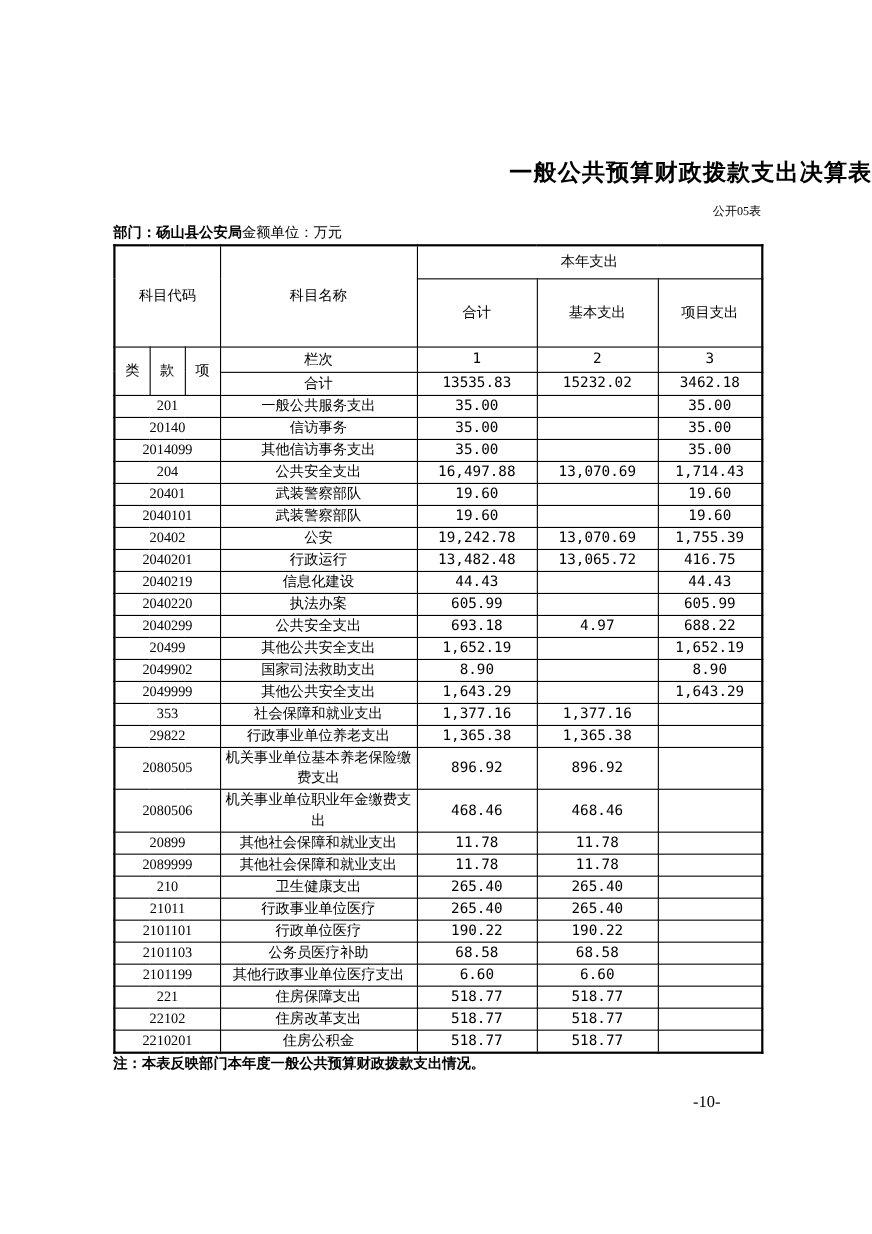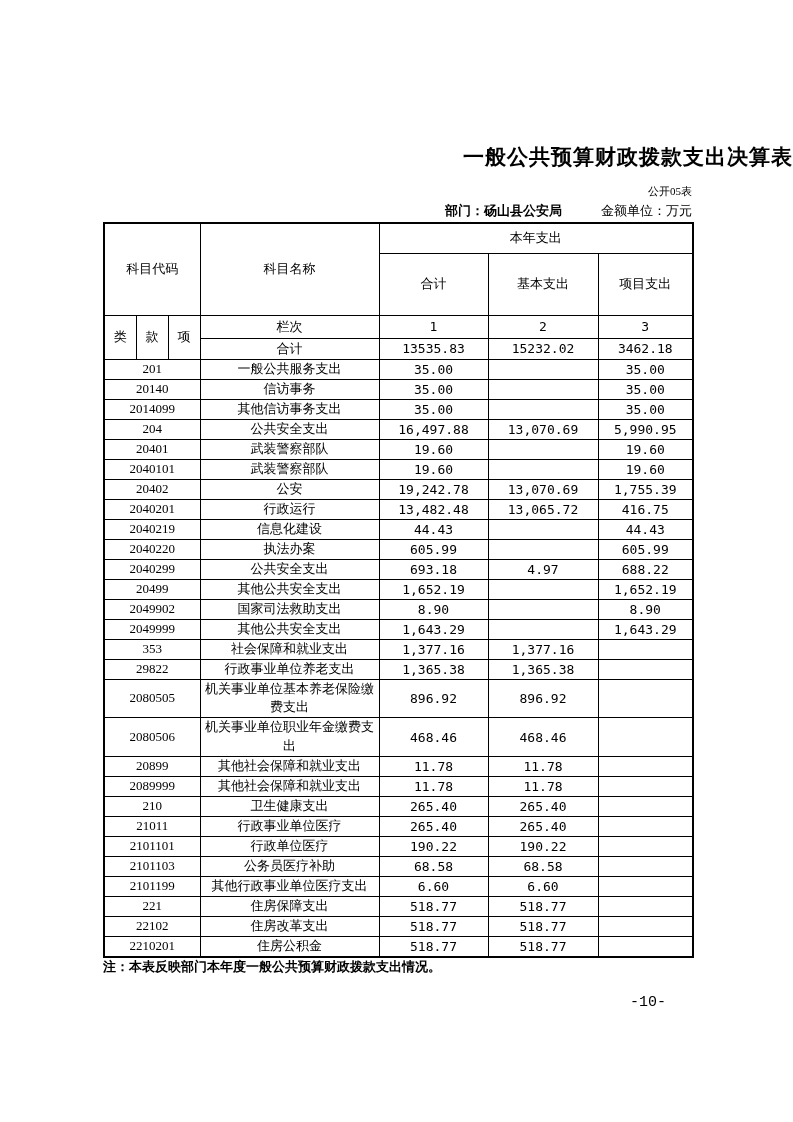--- a/index.html
+++ b/index.html
@@ -25,23 +25,22 @@
     top: 184px; left: 103px;
     width: 589px;
     text-align: right;
     font-size: 11px;
   }
   .meta-line {
     position: absolute;
     top: 202px; left: 103px;
     width: 589px;
     display: flex;
-    justify-content: flex-end;
+    justify-content: flex-start;
     font-size: 13px;
-    gap: 39px;
   }
   .dept { font-weight: bold; }
   table.main {
     position: absolute;
     top: 222px; left: 103px;
     width: 589px;
     border-collapse: collapse;
     table-layout: fixed;
     border: 2px solid #000;
   }
@@ -67,21 +66,21 @@
     position: absolute;
     top: 958px; left: 103px;
     width: 620px;
     font-size: 13px;
     font-weight: bold;
   }
   .page-number {
     position: absolute;
     top: 994px; left: 630px;
     font-size: 15px;
-    font-family: Liberation Mono, monospace;
+    font-family: Liberation Serif, serif;
   }
 </style>
 </head>
 <body>
 
 <div class="page-title">一般公共预算财政拨款支出决算表</div>
 
 <div class="meta-code">公开05表</div>
 
 <div class="meta-line">
@@ -146,21 +145,21 @@
         <td class="name">其他信访事务支出</td>
         <td class="num">35.00</td>
         <td class="num"></td>
         <td class="num">35.00</td>
       </tr>
       <tr>
         <td class="code" colspan="3">204</td>
         <td class="name">公共安全支出</td>
         <td class="num">16,497.88</td>
         <td class="num">13,070.69</td>
-        <td class="num">5,990.95</td>
+        <td class="num">1,714.43</td>
       </tr>
       <tr>
         <td class="code" colspan="3">20401</td>
         <td class="name">武装警察部队</td>
         <td class="num">19.60</td>
         <td class="num"></td>
         <td class="num">19.60</td>
       </tr>
       <tr>
         <td class="code" colspan="3">2040101</td>

